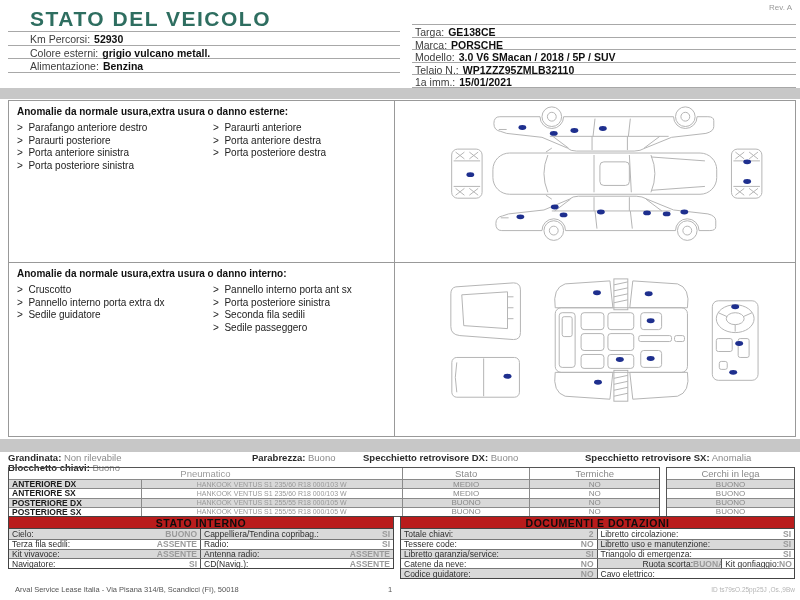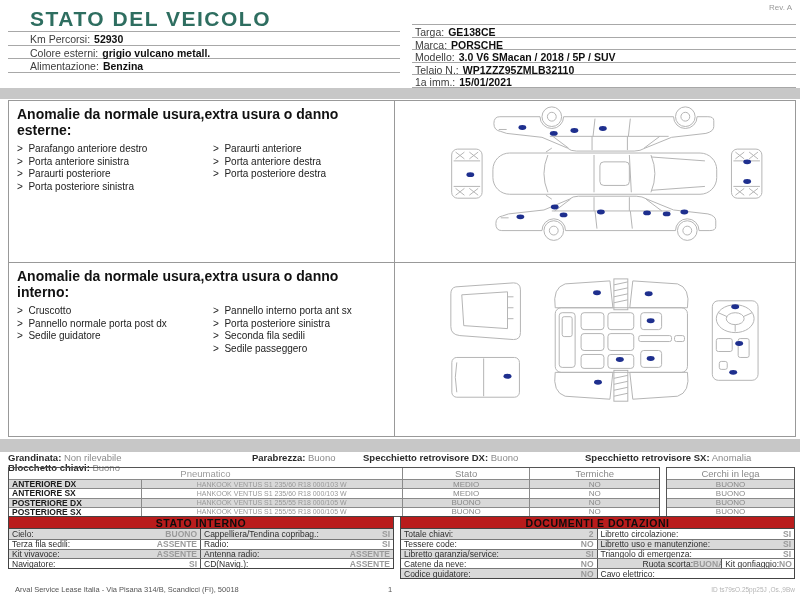--- a/index.html
+++ b/index.html
@@ -28,21 +28,21 @@
   .band { left:0; width:800px; height:11px; background:#c7c7c7; }
   #band1 { top:88px; }
   #band2 { top:439px; height:13px; }
 
   
   .panel { left:8px; width:788px; border:1px solid #999; display:flex; background:#fff; }
   #panel-ext { top:100px; height:163px; }
   #panel-int { top:262px; height:175px; }
   .panel-left { width:386px; border-right:1px solid #999; padding:5px 8px; }
   .panel-right { flex:1; position:relative; }
-  .panel-title { font-weight:bold; font-size:14px; margin-bottom:5px; color:#111; }
+  .panel-title { font-weight:bold; font-size:10px; margin-bottom:5px; color:#111; }
   .cols { display:flex; font-size:10px; line-height:12.5px; color:#222; }
   .cols .c1 { width:196px; }
   .cols .c2 { flex:1; }
   .itm::before { content:">\00a0\00a0"; }
   .panel-right svg { width:100%; height:100%; display:block; }
 
   
   #statusline { left:8px; top:452px; width:790px; height:22px; font-size:9.5px; }
   #statusline .entry { position:absolute; white-space:nowrap; }
   #statusline .lbl { font-weight:bold; color:#2b2b2b; }
@@ -145,22 +145,22 @@
 </div>
 
 <div class="abs band" id="band1"></div>
 
 <div class="abs panel" id="panel-ext">
   <div class="panel-left">
     <div class="panel-title">Anomalie da normale usura,extra usura o danno esterne:</div>
     <div class="cols">
       <div class="c1">
         <div class="itm">Parafango anteriore destro</div>
+        <div class="itm">Paraurti posteriore</div>
         <div class="itm">Porta anteriore sinistra</div>
-        <div class="itm">Paraurti posteriore</div>
         <div class="itm">Porta posteriore sinistra</div>
       </div>
       <div class="c2">
         <div class="itm">Paraurti anteriore</div>
         <div class="itm">Porta anteriore destra</div>
         <div class="itm">Porta posteriore destra</div>
       </div>
     </div>
   </div>
   <div class="panel-right">
@@ -216,21 +216,21 @@
     </svg>
   </div>
 </div>
 
 <div class="abs panel" id="panel-int">
   <div class="panel-left">
     <div class="panel-title">Anomalie da normale usura,extra usura o danno interno:</div>
     <div class="cols">
       <div class="c1">
         <div class="itm">Cruscotto</div>
-        <div class="itm">Pannello normale porta post dx</div>
+        <div class="itm">Pannello interno porta extra dx</div>
         <div class="itm">Sedile guidatore</div>
       </div>
       <div class="c2">
         <div class="itm">Pannello interno porta ant sx</div>
         <div class="itm">Porta posteriore sinistra</div>
         <div class="itm">Seconda fila sedili</div>
         <div class="itm">Sedile passeggero</div>
       </div>
     </div>
   </div>

